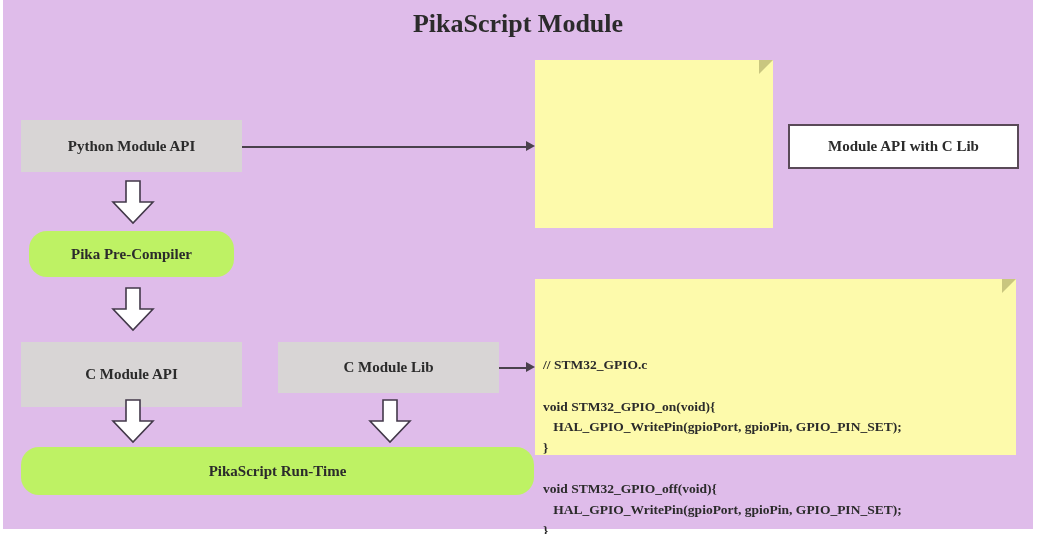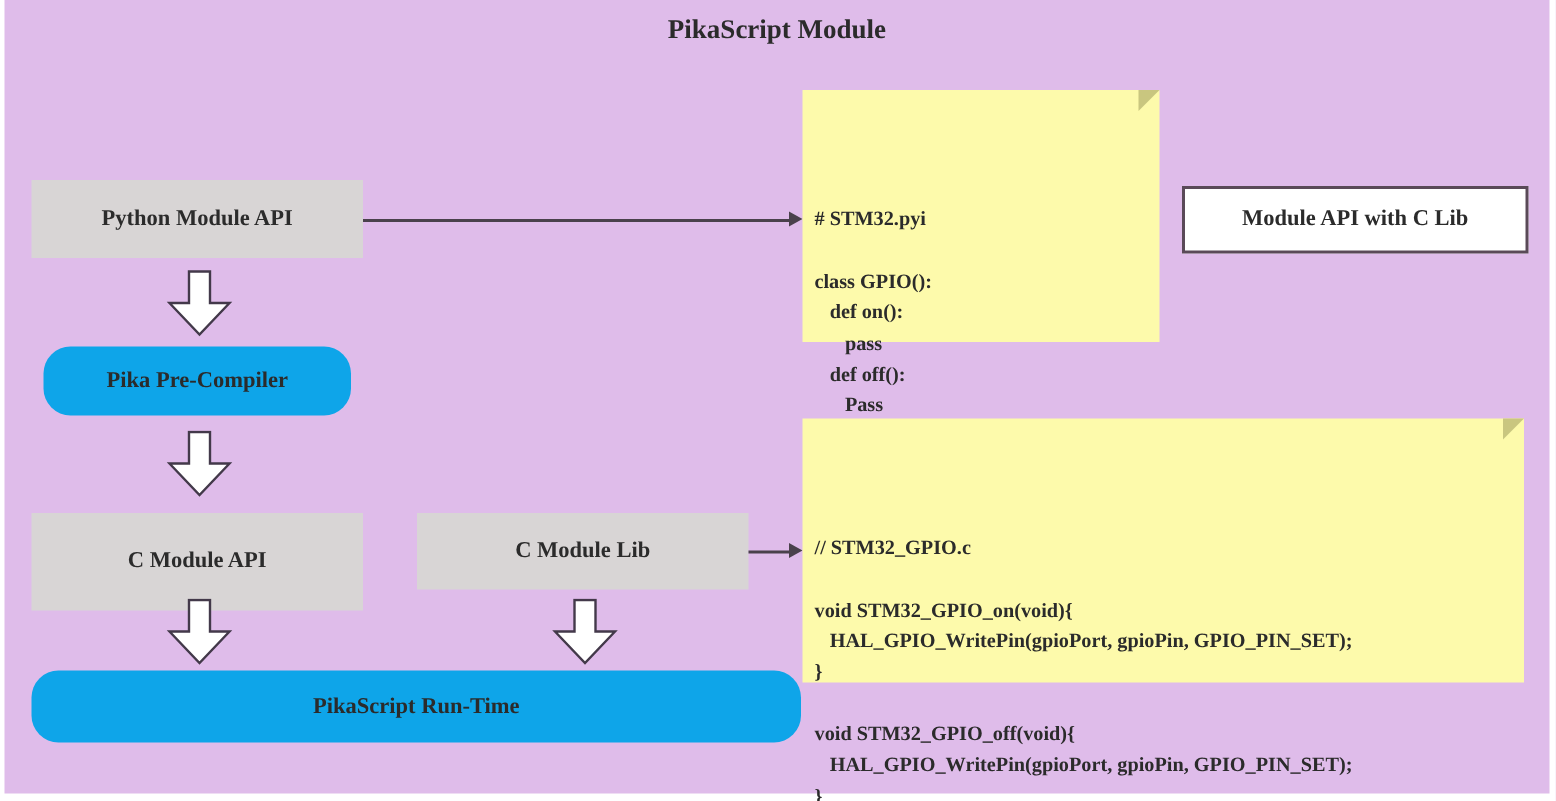--- a/index.html
+++ b/index.html
@@ -26,39 +26,39 @@
     width: 1030px;
     height: 529px;
     background: #dfbcea;
   }
   #title {
     position: absolute;
     left: 0px;
     top: 9px;
     width: 1030px;
     text-align: center;
-    font-size: 18px;
+    font-size: 26px;
     font-weight: bold;
     color: #2b2b2b;
     letter-spacing: 0px;
     font-family: "Liberation Serif", "DejaVu Serif", serif;
   }
   .node {
     position: absolute;
     box-sizing: border-box;
     display: flex;
     align-items: center;
     justify-content: center;
     font-size: 15px;
     font-weight: bold;
     color: #2b2b2b;
     font-family: "Liberation Serif", "DejaVu Serif", serif;
   }
   .node.gray  { background: #d8d5d5; }
-  .node.cyan  { background: #0ea5e9; border-radius: 18px; }
+  .node.cyan  { background: #bef264; border-radius: 18px; }
   .node.white {
     background: #ffffff;
     border: 2px solid #5a4a58;
   }
 
   
   .blockarrow {
     position: absolute;
   }
 
@@ -146,27 +146,20 @@
     </div>
 
     <div class="conn" style="left:239px; top:146px; width:285px;"></div>
     <div class="arrowhead" style="left:523px; top:141px;"></div>
 
     <div class="conn" style="left:496px; top:367px; width:28px;"></div>
     <div class="arrowhead" style="left:523px; top:362px;"></div>
 
     <div class="note" style="left:532px; top:60px; width:238px; height:168px;">
       <div class="fold"></div>
-      <div class="note-body"># STM32.pyi
-
-class GPIO():
-   def on():
-      pass
-   def off():
-      Pass</div>
     </div>
 
     <div class="node white" style="left:785px; top:124px; width:231px; height:45px;">
       <span>Module API with C Lib</span>
     </div>
 
     <div class="note" style="left:532px; top:279px; width:481px; height:176px;">
       <div class="fold"></div>
       <div class="note-body">// STM32_GPIO.c
 

